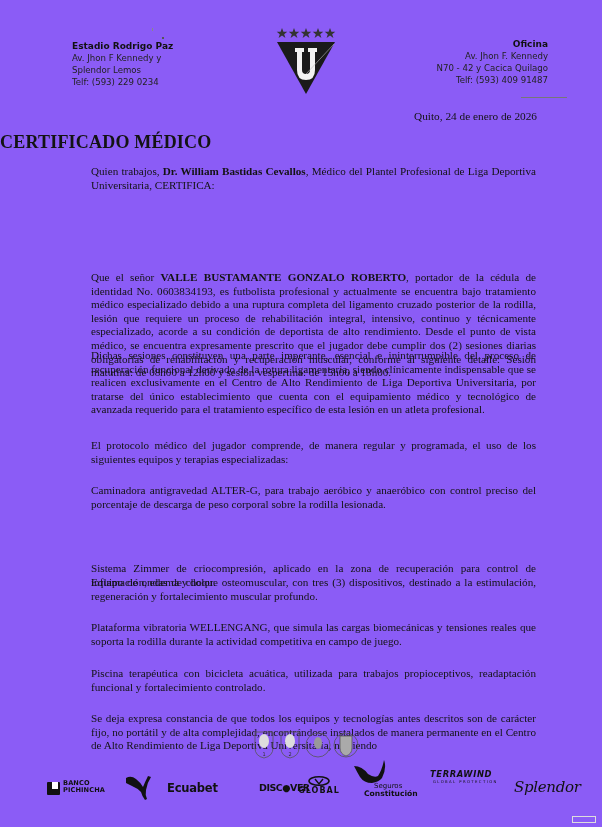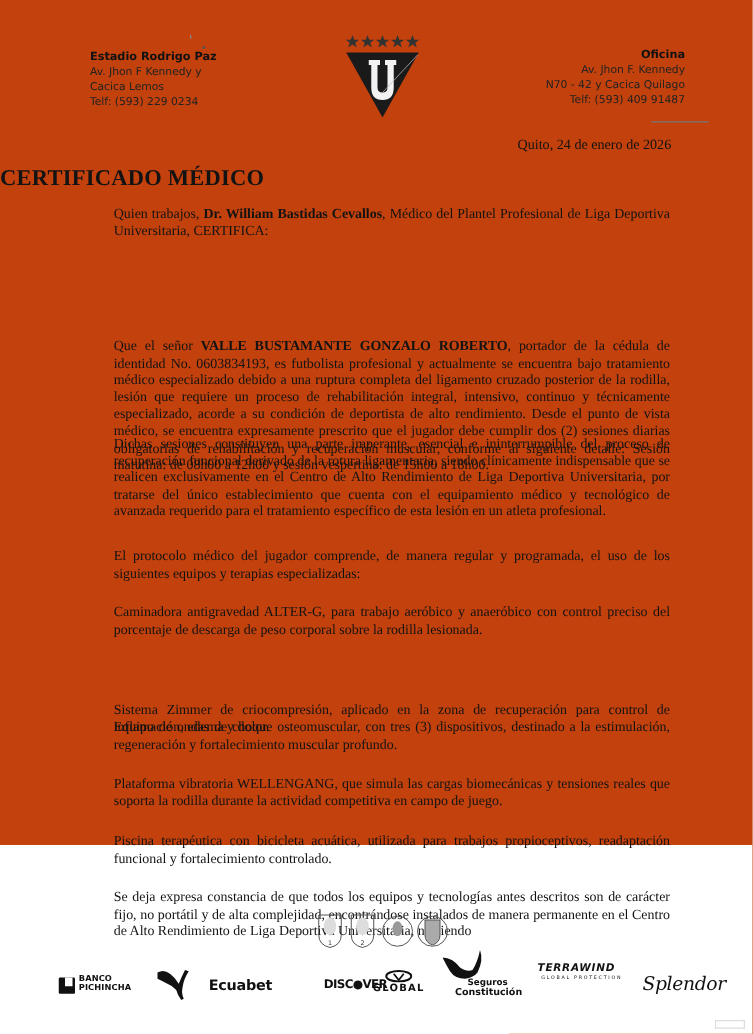--- a/index.html
+++ b/index.html
@@ -1,20 +1,20 @@
 <!DOCTYPE html>
 <html><head>
   <meta charset="utf-8">
   <style>
     html, body { margin: 0; padding: 0; }
     body {
       width: 602px; height: 827px; background: #ffffff; position: relative; overflow: hidden;
       color: #111111;
     }
-    .page { position: absolute; left: 0; top: 0; width: 602px; height: 676px; background: #c2410c; }
+    .page { position: absolute; left: 0; top: 0; width: 602px; height: 827px; background: #8b5cf6; }
 
     
     .hdr-left {
       position: absolute; left: 72px; top: 40px; width: 150px;
       font-family: "DejaVu Sans", sans-serif; font-size: 8.6px; line-height: 12px; color: #222;
     }
     .hdr-left .ttl { font-weight: bold; font-size: 9px; color: #111; }
     .hdr-right {
       position: absolute; right: 54px; top: 38px; width: 170px; text-align: right;
       font-family: "DejaVu Sans", sans-serif; font-size: 8.6px; line-height: 12px; color: #222;
@@ -56,40 +56,40 @@
     .sp-banco .box { position: absolute; left: 0; top: 2px; width: 13px; height: 13px; background: #111; border-radius: 1px; }
     .sp-banco .box:after { content: ""; position: absolute; left: 5px; top: 0px; width: 6px; height: 7px; background: #fff; }
     .sp-banco .txt { position: absolute; left: 16px; top: 0; font-size: 6.6px; font-weight: bold; line-height: 7px; letter-spacing: 0.1px; }
     .sp-puma { left: 125px; top: 6px; width: 28px; height: 26px; }
     .sp-ecuabet { left: 167px; top: 13px; font-size: 11.5px; font-weight: bold; letter-spacing: -0.2px; }
     .sp-discover { left: 235px; top: 14px; font-size: 9.5px; font-weight: bold; letter-spacing: -0.5px; padding-left: 24px; }
     .sp-chery { left: 296px; top: 8px; width: 46px; text-align: center; }
     .sp-chery .emb { display: block; margin: 0 auto; width: 22px; height: 10px; }
     .sp-chery .txt { font-size: 8px; letter-spacing: 1px; font-weight: bold; }
     .sp-seguros { left: 350px; top: -8px; width: 70px; height: 40px; }
-    .sp-seguros .txt1 { position: absolute; left: 24px; top: 23px; font-size: 7px; font-weight: bold; line-height: 7px; }
+    .sp-seguros .txt1 { position: absolute; left: 24px; top: 23px; font-size: 7px; font-weight: normal; line-height: 7px; }
     .sp-seguros .txt2 { position: absolute; left: 14px; top: 30px; font-size: 7.6px; font-weight: bold; line-height: 8px; }
     .sp-terra { left: 430px; top: 2px; }
     .sp-terra .t1 { font-size: 8.4px; font-weight: bold; font-style: italic; letter-spacing: 0.6px; line-height: 9px; }
     .sp-terra .t2 { font-size: 3.8px; letter-spacing: 1.4px; line-height: 5px; padding-left: 3px; }
     .sp-splendor { left: 514px; top: 10px; font-family: "DejaVu Serif", serif; font-style: italic; font-size: 15px; letter-spacing: -0.3px; }
     .scan-mark { position: absolute; left: 572px; top: 816px; width: 22px; height: 5px; border: 0.5px solid #ddd; font-size: 2px; color: #888; font-family: "DejaVu Sans", sans-serif; overflow: hidden; }
   </style>
 </head>
 <body>
 
 <div class="page">
 
   <div class="dot1"></div>
   <div class="dot2"></div>
 
   <div class="hdr-left">
     <div class="ttl">Estadio Rodrigo Paz</div>
     <div>Av. Jhon F Kennedy y</div>
-    <div>Cacica Lemos</div>
+    <div>Splendor Lemos</div>
     <div>Telf: (593) 229 0234</div>
   </div>
 
   <svg class="logo" viewBox="0 0 60 72">
     <g fill="#333">
       <polygon points="6,4 7.4,7.8 11.3,7.8 8.2,10.2 9.4,14 6,11.6 2.6,14 3.8,10.2 0.7,7.8 4.6,7.8"></polygon>
       <polygon points="18,4 19.4,7.8 23.3,7.8 20.2,10.2 21.4,14 18,11.6 14.6,14 15.8,10.2 12.7,7.8 16.6,7.8"></polygon>
       <polygon points="30,4 31.4,7.8 35.3,7.8 32.2,10.2 33.4,14 30,11.6 26.6,14 27.8,10.2 24.7,7.8 28.6,7.8"></polygon>
       <polygon points="42,4 43.4,7.8 47.3,7.8 44.2,10.2 45.4,14 42,11.6 38.6,14 39.8,10.2 36.7,7.8 40.6,7.8"></polygon>
       <polygon points="54,4 55.4,7.8 59.3,7.8 56.2,10.2 57.4,14 54,11.6 50.6,14 51.8,10.2 48.7,7.8 52.6,7.8"></polygon>

